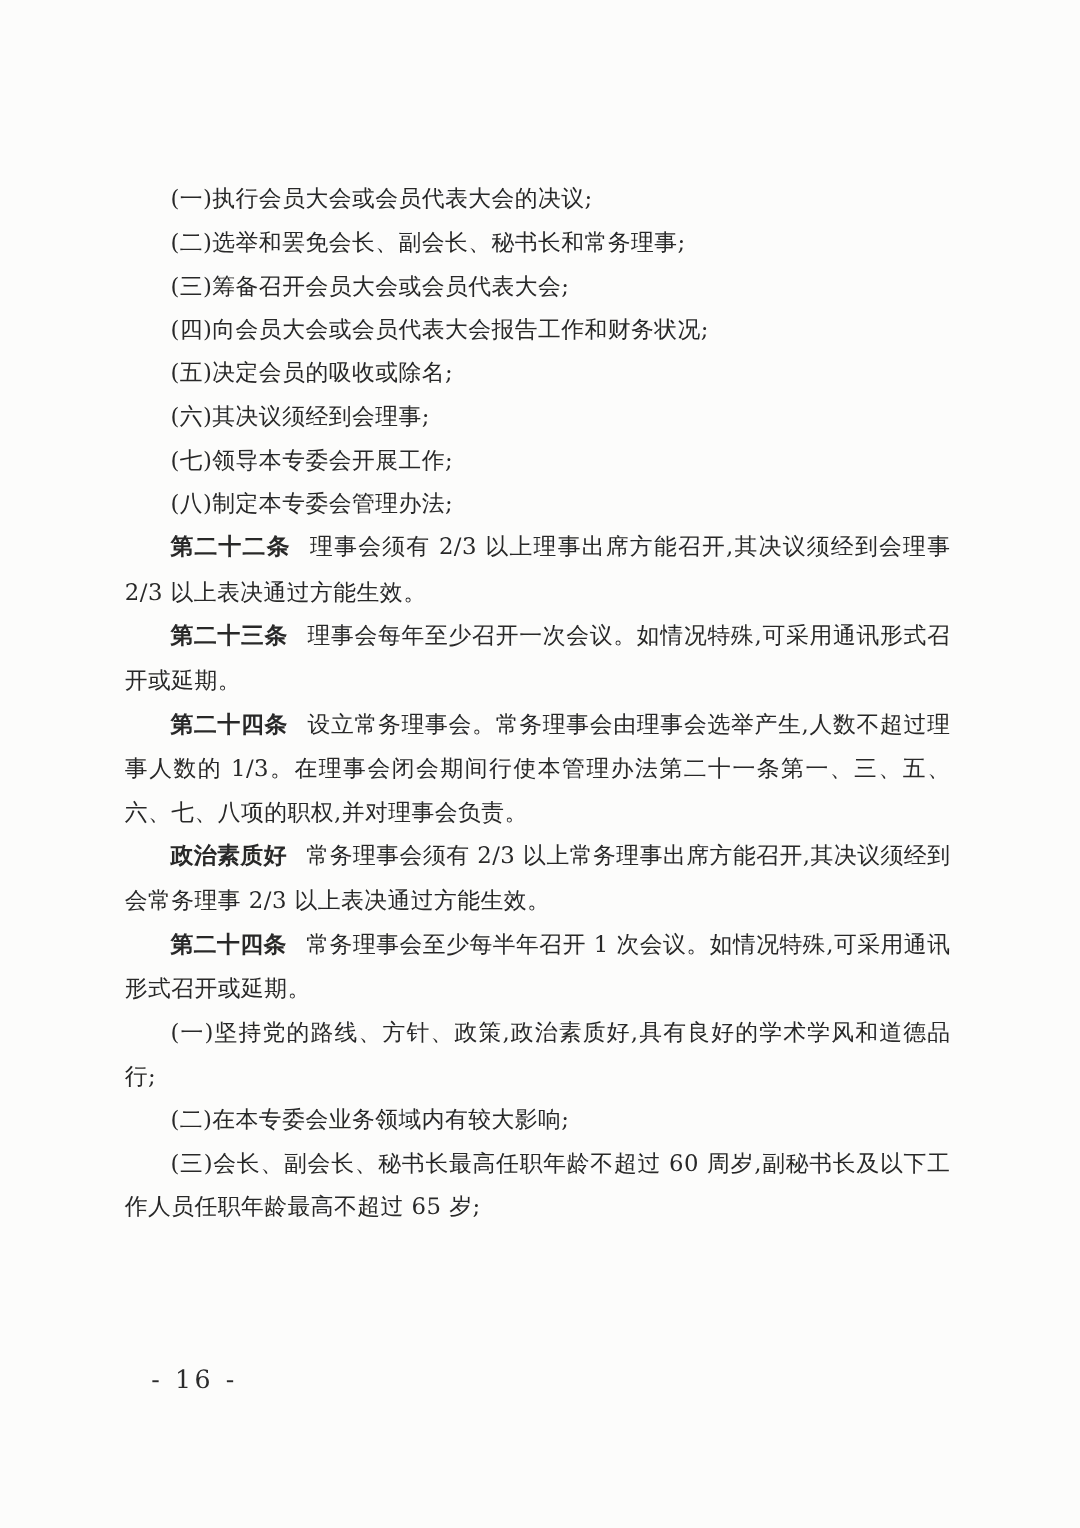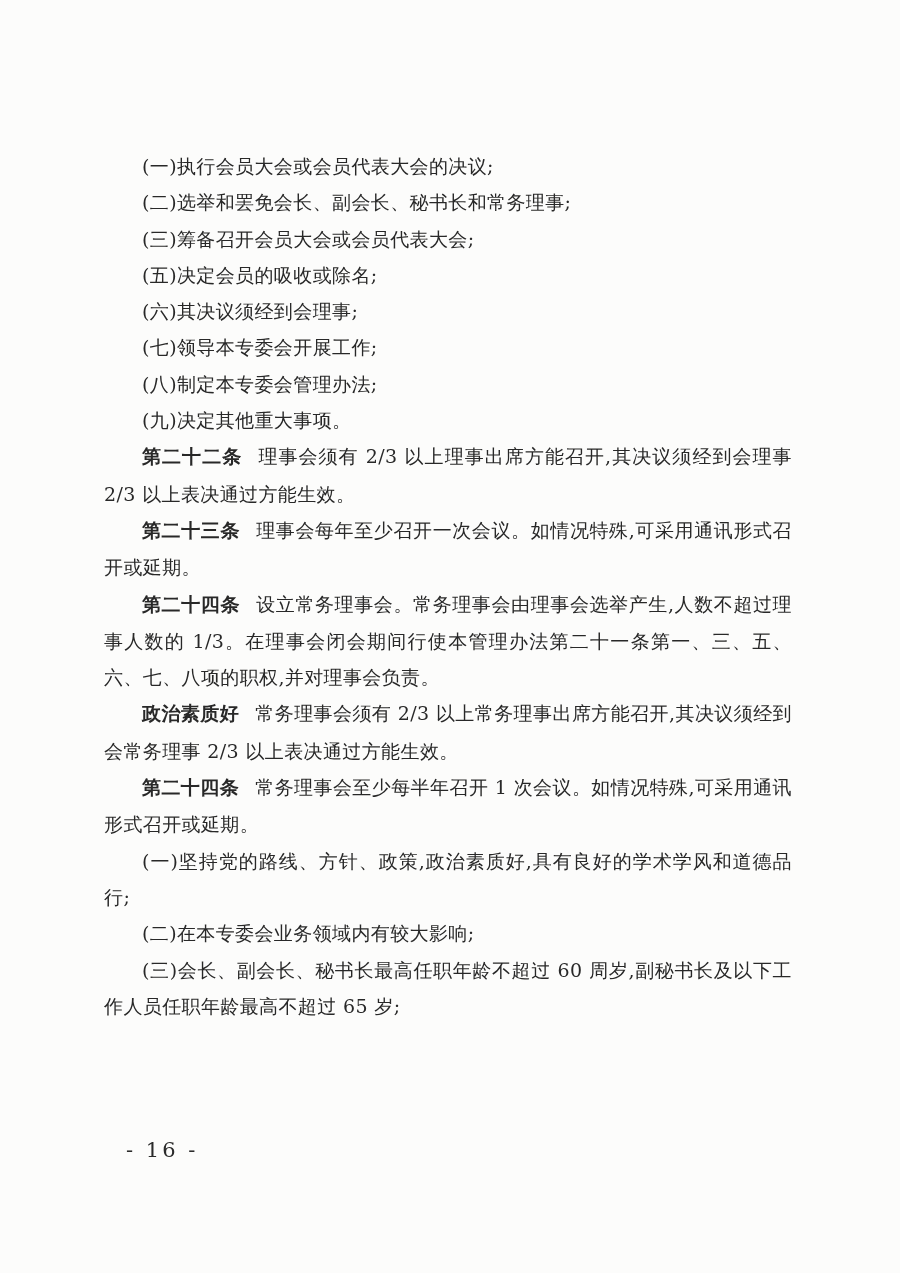--- a/index.html
+++ b/index.html
@@ -49,25 +49,25 @@
   }
 </style>
 </head>
 <body>
 
 <div class="page">
   <div class="content">
       <p class="para"><span>(一)执行会员大会或会员代表大会的决议;</span></p>
       <p class="para"><span>(二)选举和罢免会长、副会长、秘书长和常务理事;</span></p>
       <p class="para"><span>(三)筹备召开会员大会或会员代表大会;</span></p>
+      <p class="para"><span>(四)向会员大会或会员代表大会报告工作和财务状况;</span></p>
       <p class="para"><span>(五)决定会员的吸收或除名;</span></p>
       <p class="para"><span>(六)其决议须经到会理事;</span></p>
       <p class="para"><span>(七)领导本专委会开展工作;</span></p>
       <p class="para"><span>(八)制定本专委会管理办法;</span></p>
-      <p class="para"><span>(九)决定其他重大事项。</span></p>
       <p class="para"><strong class="article-label">第二十二条</strong><span>理事会须有 2/3 以上理事出席方能召开,其决议须经到会理事 2/3 以上表决通过方能生效。</span></p>
       <p class="para"><strong class="article-label">第二十三条</strong><span>理事会每年至少召开一次会议。如情况特殊,可采用通讯形式召开或延期。</span></p>
       <p class="para"><strong class="article-label">第二十四条</strong><span>设立常务理事会。常务理事会由理事会选举产生,人数不超过理事人数的 1/3。在理事会闭会期间行使本管理办法第二十一条第一、三、五、六、七、八项的职权,并对理事会负责。</span></p>
       <p class="para"><strong class="article-label">政治素质好</strong><span>常务理事会须有 2/3 以上常务理事出席方能召开,其决议须经到会常务理事 2/3 以上表决通过方能生效。</span></p>
       <p class="para"><strong class="article-label">第二十四条</strong><span>常务理事会至少每半年召开 1 次会议。如情况特殊,可采用通讯形式召开或延期。</span></p>
       <p class="para"><span>(一)坚持党的路线、方针、政策,政治素质好,具有良好的学术学风和道德品行;</span></p>
       <p class="para"><span>(二)在本专委会业务领域内有较大影响;</span></p>
       <p class="para"><span>(三)会长、副会长、秘书长最高任职年龄不超过 60 周岁,副秘书长及以下工作人员任职年龄最高不超过 65 岁;</span></p>
     </div>
   <div class="footer">- 16 -</div>

